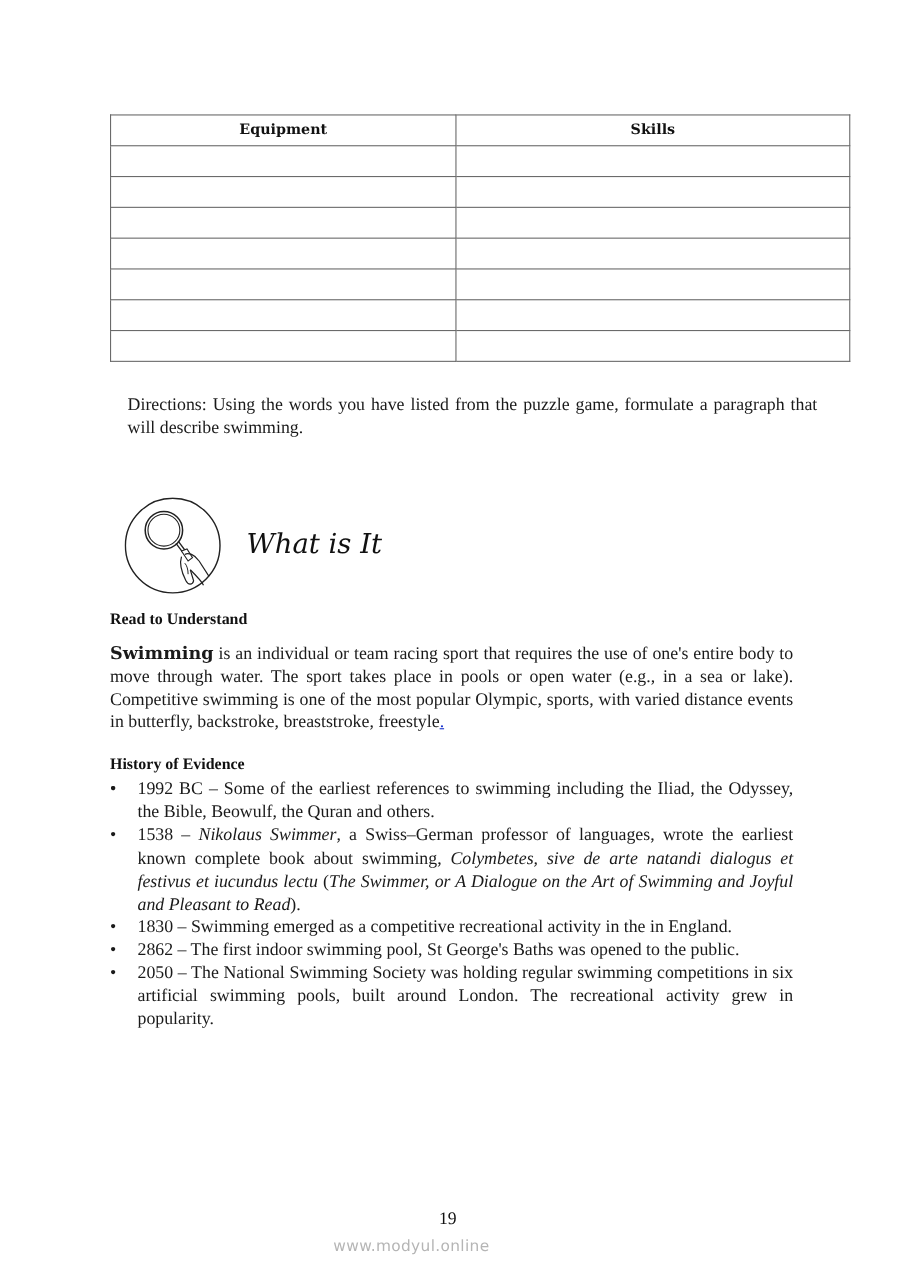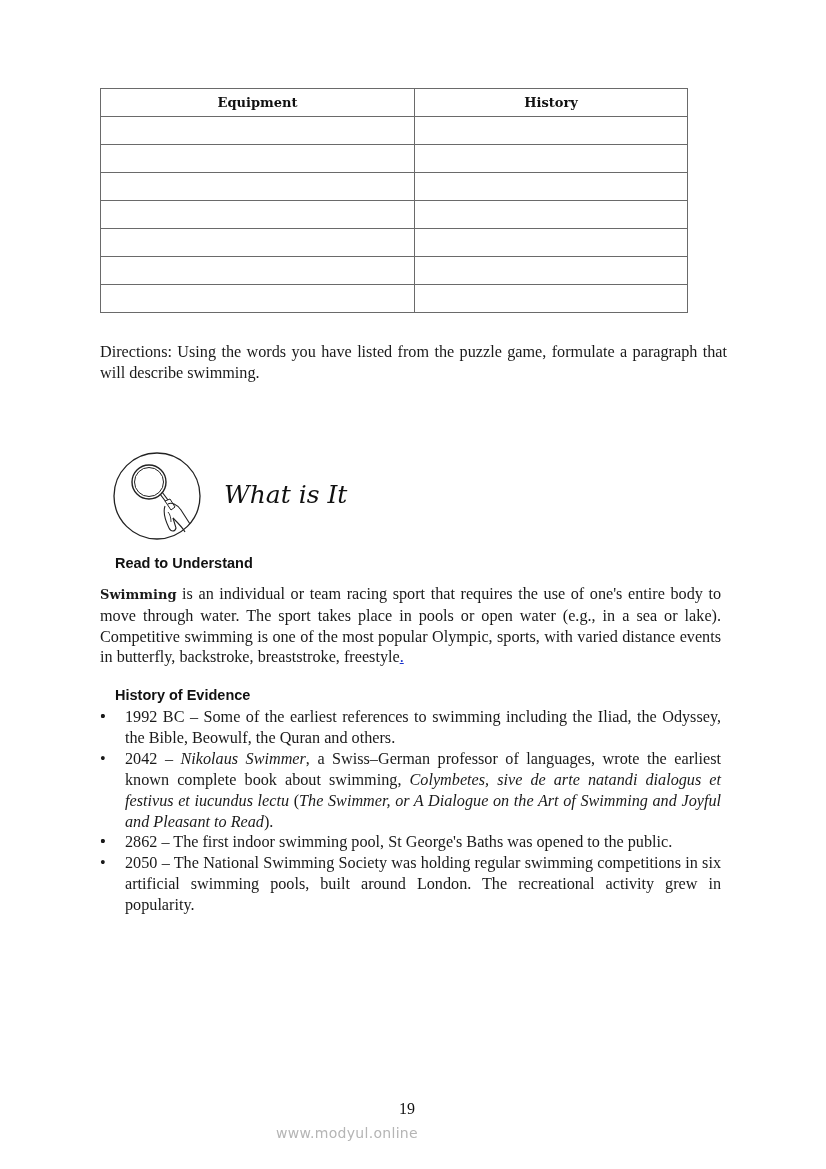--- a/index.html
+++ b/index.html
@@ -1,65 +1,65 @@
 <!DOCTYPE html>
 <html><head>
 <meta charset="utf-8">
 <style>
   html, body { margin: 0; padding: 0; background: #ffffff; }
   body { width: 826px; height: 1169px; position: relative; overflow: hidden;
          font-family: "DejaVu Serif", "Liberation Serif", serif; color: #1a1a1a; }
   .page { position: absolute; left: 0; top: 0; width: 826px; height: 1169px; }
 
-  table.worksheet { position: absolute; left: 100px; top: 88px; width: 588px;
+  table.worksheet { position: absolute; left: 100px; top: 104px; width: 673px;
                     border-collapse: collapse; table-layout: fixed; padding-left: 30px; }
   table.worksheet th, table.worksheet td { border: 1px solid #6a6a6a; height: 27px; padding: 0; }
   table.worksheet th { font-size: 13px; font-weight: bold; text-align: center; color: #111; }
   table.worksheet col.c1 { width: 314px; }
 
   .directions { position: absolute; left: 100px; top: 342px; width: 627px;
                 font-size: 15px; line-height: 21px; text-align: justify;
                 font-family: "Liberation Serif", serif; font-size: 16.2px; }
 
   .icon-circle { position: absolute; left: 113px; top: 452px; width: 88px; height: 88px; }
   .section-title { position: absolute; left: 224px; top: 480px; font-size: 25px;
                    font-weight: normal; font-style: italic; font-family: "DejaVu Serif", serif; color:#111; }
 
-  .sub-head { position: absolute; left: 115px; font-size: 14.5px; font-weight: bold;
-              font-family: Liberation Sans, sans-serif; color:#111; }
+  .sub-head { position: absolute; left: 100px; font-size: 14.5px; font-weight: bold;
+              font-family: Liberation Serif, serif; color:#111; }
   .body-text { position: absolute; left: 100px; width: 621px; font-family: "Liberation Serif", serif;
                font-size: 16.2px; line-height: 20.8px; text-align: justify; }
-  .body-text b { font-family: "DejaVu Serif", serif; font-size: 13px; }
+  .body-text b { font-family: "DejaVu Serif", serif; font-size: 16px; }
   .link-dot { color: #1a33cc; text-decoration: underline; }
 
   ul.history { position: absolute; left: 100px; top: 707px; width: 621px; margin: 0; padding: 0;
                list-style: none; font-family: "Liberation Serif", serif; font-size: 16.2px;
                line-height: 20.9px; }
   ul.history li { position: relative; padding-left: 25px; text-align: justify; margin: 0; }
   ul.history li .bullet { position: absolute; left: 0; top: 0; }
 
   .page-num { position: absolute; left: 0; width: 814px; top: 1100px; text-align: center;
               font-family: "Liberation Serif", serif; font-size: 16px; color: #111; }
   .watermark { position: absolute; left: 0; width: 694px; top: 1125px; text-align: center;
-               font-family: "DejaVu Sans", sans-serif; font-size: 14px; color: #b5b5b5; letter-spacing: 0.3px; }
+               font-family: "DejaVu Sans", sans-serif; font-size: 14px; color: #b5b5b5; letter-spacing: 0.3px; padding-left: 27px; }
 </style>
 </head>
 <body>
 
 <div class="page">
 
   <table class="worksheet">
     <colgroup>
         <col class="c1">
         <col>
       </colgroup>
     <thead>
       <tr>
         <th>Equipment</th>
-        <th>History</th>
+        <th>Skills</th>
       </tr>
     </thead>
     <tbody>
       <tr>
           <td></td>
           <td></td>
         </tr>
       <tr>
           <td></td>
           <td></td>
@@ -80,21 +80,21 @@
           <td></td>
           <td></td>
         </tr>
       <tr>
           <td></td>
           <td></td>
         </tr>
     </tbody>
   </table>
 
-  <p class="directions" style="margin:0;">Directions: Using the words you have listed from the puzzle game, formulate a paragraph that will describe swimming.</p>
+  <p class="directions" style="margin:16px;">Directions: Using the words you have listed from the puzzle game, formulate a paragraph that will describe swimming.</p>
 
   <div class="icon-circle">
     <svg width="88" height="88" viewBox="0 0 88 88">
       <circle cx="44" cy="44" r="43" fill="none" stroke="#222" stroke-width="1.3"></circle>
       <circle cx="36" cy="30" r="17" fill="none" stroke="#222" stroke-width="1.4"></circle>
       <circle cx="36" cy="30" r="14.5" fill="none" stroke="#222" stroke-width="1"></circle>
       <path d="M47 42 L53 50 M49 40 L55 48" stroke="#222" stroke-width="1.2" fill="none"></path>
       <path d="M52 49 L57 47 L62 55 L58 58 Z" fill="#fff" stroke="#222" stroke-width="1"></path>
       <path d="M55 52 C58 50 64 52 68 58 L77 72" fill="none" stroke="#222" stroke-width="1.1"></path>
       <path d="M52 54 C50 60 52 68 56 76 C58 80 62 80 63 76 L60 66" fill="none" stroke="#222" stroke-width="1.1"></path>
@@ -106,21 +106,21 @@
 
   <div class="sub-head" style="top:555px;">Read to Understand</div>
 
   <p class="body-text" style="top:584px; margin:0;"><b>Swimming</b><span> is an individual or team racing sport that requires the use of one's entire body to move through water. The sport takes place in pools or open water (e.g., in a sea or lake). Competitive swimming is one of the most popular Olympic, sports, with varied distance events in butterfly, backstroke, breaststroke, freestyle</span><a class="link-dot">.</a></p>
 
   <div class="sub-head" style="top:687px;">History of Evidence</div>
 
   <ul class="history">
     <li><span class="bullet">•</span></li>
     <li><span class="bullet">•</span><span>1992 BC – Some of the earliest references to swimming including the Iliad, the Odyssey, the Bible, Beowulf, the Quran and others.</span></li>
-    <li><span class="bullet">•</span><span>2042 – </span><i>Nikolaus Swimmer</i><span>, a Swiss–German professor of languages, wrote the earliest known complete book about swimming, </span><i>Colymbetes, sive de arte natandi dialogus et festivus et iucundus lectu</i><span> (</span><i>The Swimmer, or A Dialogue on the Art of Swimming and Joyful and Pleasant to Read</i><span>).</span></li>
-    <li><span class="bullet">•</span></li>
+    <li><span class="bullet">•</span><span>1538 – </span><i>Nikolaus Swimmer</i><span>, a Swiss–German professor of languages, wrote the earliest known complete book about swimming, </span><i>Colymbetes, sive de arte natandi dialogus et festivus et iucundus lectu</i><span> (</span><i>The Swimmer, or A Dialogue on the Art of Swimming and Joyful and Pleasant to Read</i><span>).</span></li>
+    <li><span class="bullet">•</span><span>1830 – Swimming emerged as a competitive recreational activity in the in England.</span></li>
     <li><span class="bullet">•</span><span>2862 – The first indoor swimming pool, St George's Baths was opened to the public.</span></li>
     <li><span class="bullet">•</span><span>2050 – The National Swimming Society was holding regular swimming competitions in six artificial swimming pools, built around London. The recreational activity grew in popularity.</span></li>
   </ul>
 
   <div class="page-num">19</div>
   <div class="watermark">www.modyul.online</div>
 </div>
 
 </body></html>

